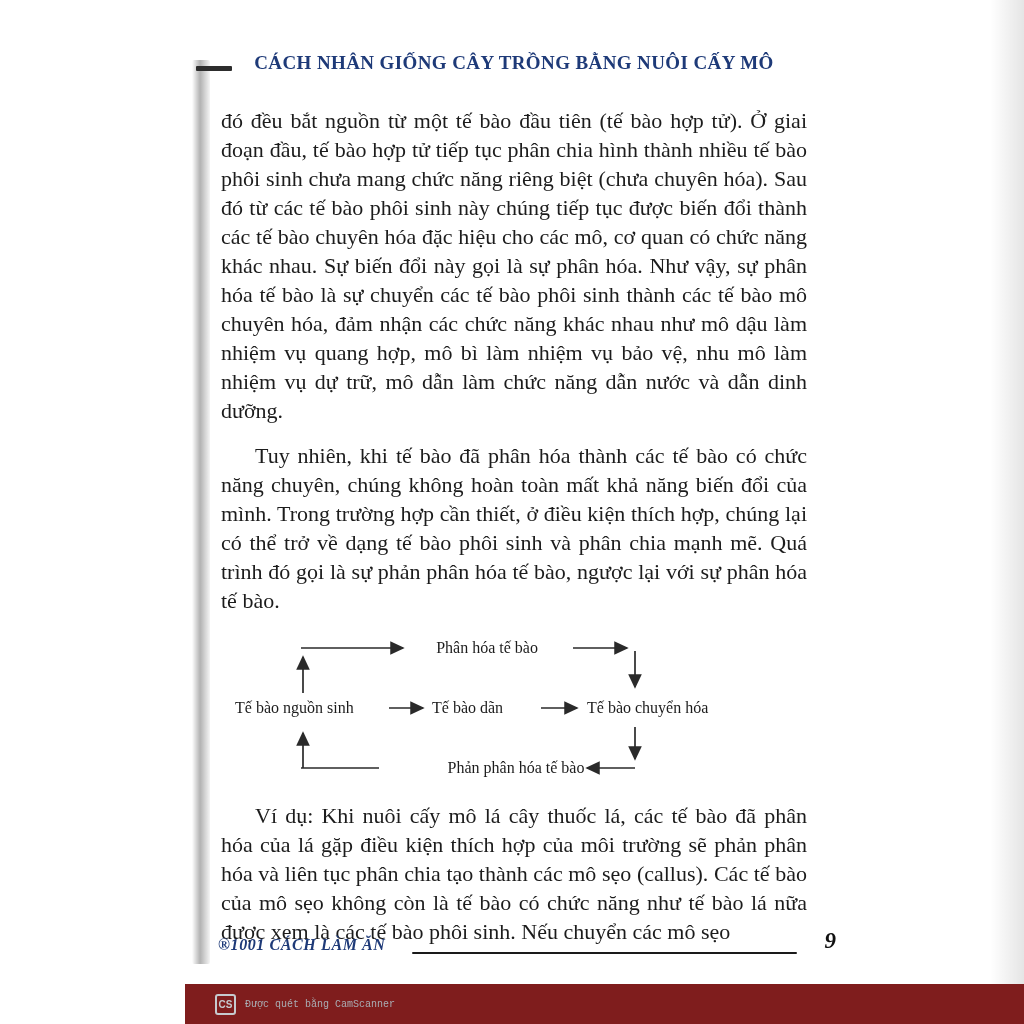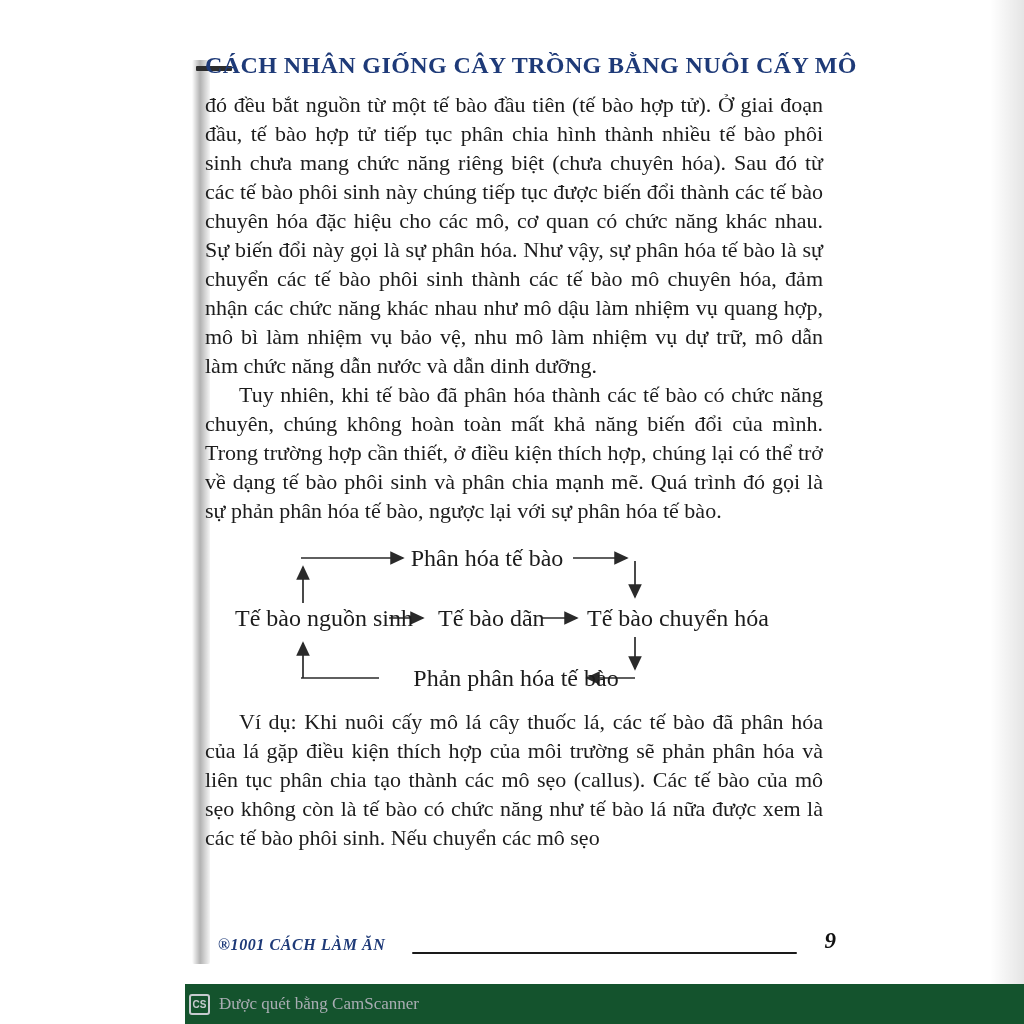--- a/index.html
+++ b/index.html
@@ -22,43 +22,43 @@
     background:linear-gradient(to left, rgba(0,0,0,0.10), rgba(0,0,0,0));
   }
   .top-dash {
     position:absolute; left:196px; top:66px; width:36px; height:5px;
     background:#2d2d2d; border-radius:1px;
   }
 
   
   .header {
     position:absolute; top:52px; left:205px; width:618px;
-    text-align:center; font-weight:bold; font-size:24px;
+    text-align:center; font-weight:bold; font-size:19px;
     color:#1e3a78; letter-spacing:0.4px; white-space:nowrap;
   }
 
   
   .bodytext {
     position:absolute; left:205px; top:90px; width:618px;
     font-size:22px; line-height:29px; color:#1c1c1c;
     text-align:justify;
   }
-  .bodytext p { margin:0; }
+  .bodytext p { margin:16px; }
   .bodytext p.indent { text-indent:34px; }
 
   
   .diagram {
     position:relative; width:560px; height:154px;
-    margin:16px 0 12px 30px; font-size:24px; color:#1c1c1c;
+    margin:16px 0 12px 30px; font-size:16px; color:#1c1c1c;
   }
   .diagram svg { position:absolute; left:0; top:0; }
   .dlabel { position:absolute; white-space:nowrap; line-height:26px; }
   .dlabel.top    { left:252px; top:4px;  transform:translateX(-50%); }
   .dlabel.left   { left:0;     top:64px; }
-  .dlabel.center { left:203px; top:64px; }
+  .dlabel.center { left:197px; top:64px; }
   .dlabel.right  { left:352px; top:64px; }
   .dlabel.bottom { left:245px; top:124px; transform:translateX(-50%);margin-left:36px; }
 
   
   .footer {
     position:absolute; left:218px; top:928px; width:618px;
     display:flex; align-items:flex-end;font-style:italic;
   }
   .footer .brand {
     font-weight:bold; font-size:16px; color:#1e3a78;
@@ -68,32 +68,32 @@
     flex:1; height:2.5px; background:#1a1a1a;
     margin:0 28px 0 26px; border-radius:1px;
   }
   .footer .pagenum {
     font-weight:bold; font-size:23px; color:#111;
   }
 
   
   .scanbar {
     position:absolute; left:185px; right:0; bottom:0; height:40px;
-    background:#14532d; display:flex; align-items:center;
-    padding-left:4px; gap:9px;
+    background:#7f1d1d; display:flex; align-items:center;
+    padding-left:30px; gap:9px;
   }
   .cs-logo {
     width:21px; height:21px; border:2px solid #c6cace; border-radius:3px;
     color:#c6cace; font-family:"Liberation Sans", sans-serif;
     font-weight:bold; font-size:10px;
     display:flex; align-items:center; justify-content:center;
   }
   .scan-label {
-    font-family:Liberation Serif, serif;
-    font-size:17px; color:#a9adb3;
+    font-family:Liberation Mono, monospace;
+    font-size:10px; color:#a9adb3;
   }
 </style>
 </head>
 <body>
 
 <div class="canvas">
 
   <div class="spine-shadow"></div>
   <div class="right-shade"></div>
   <div class="top-dash"></div>

